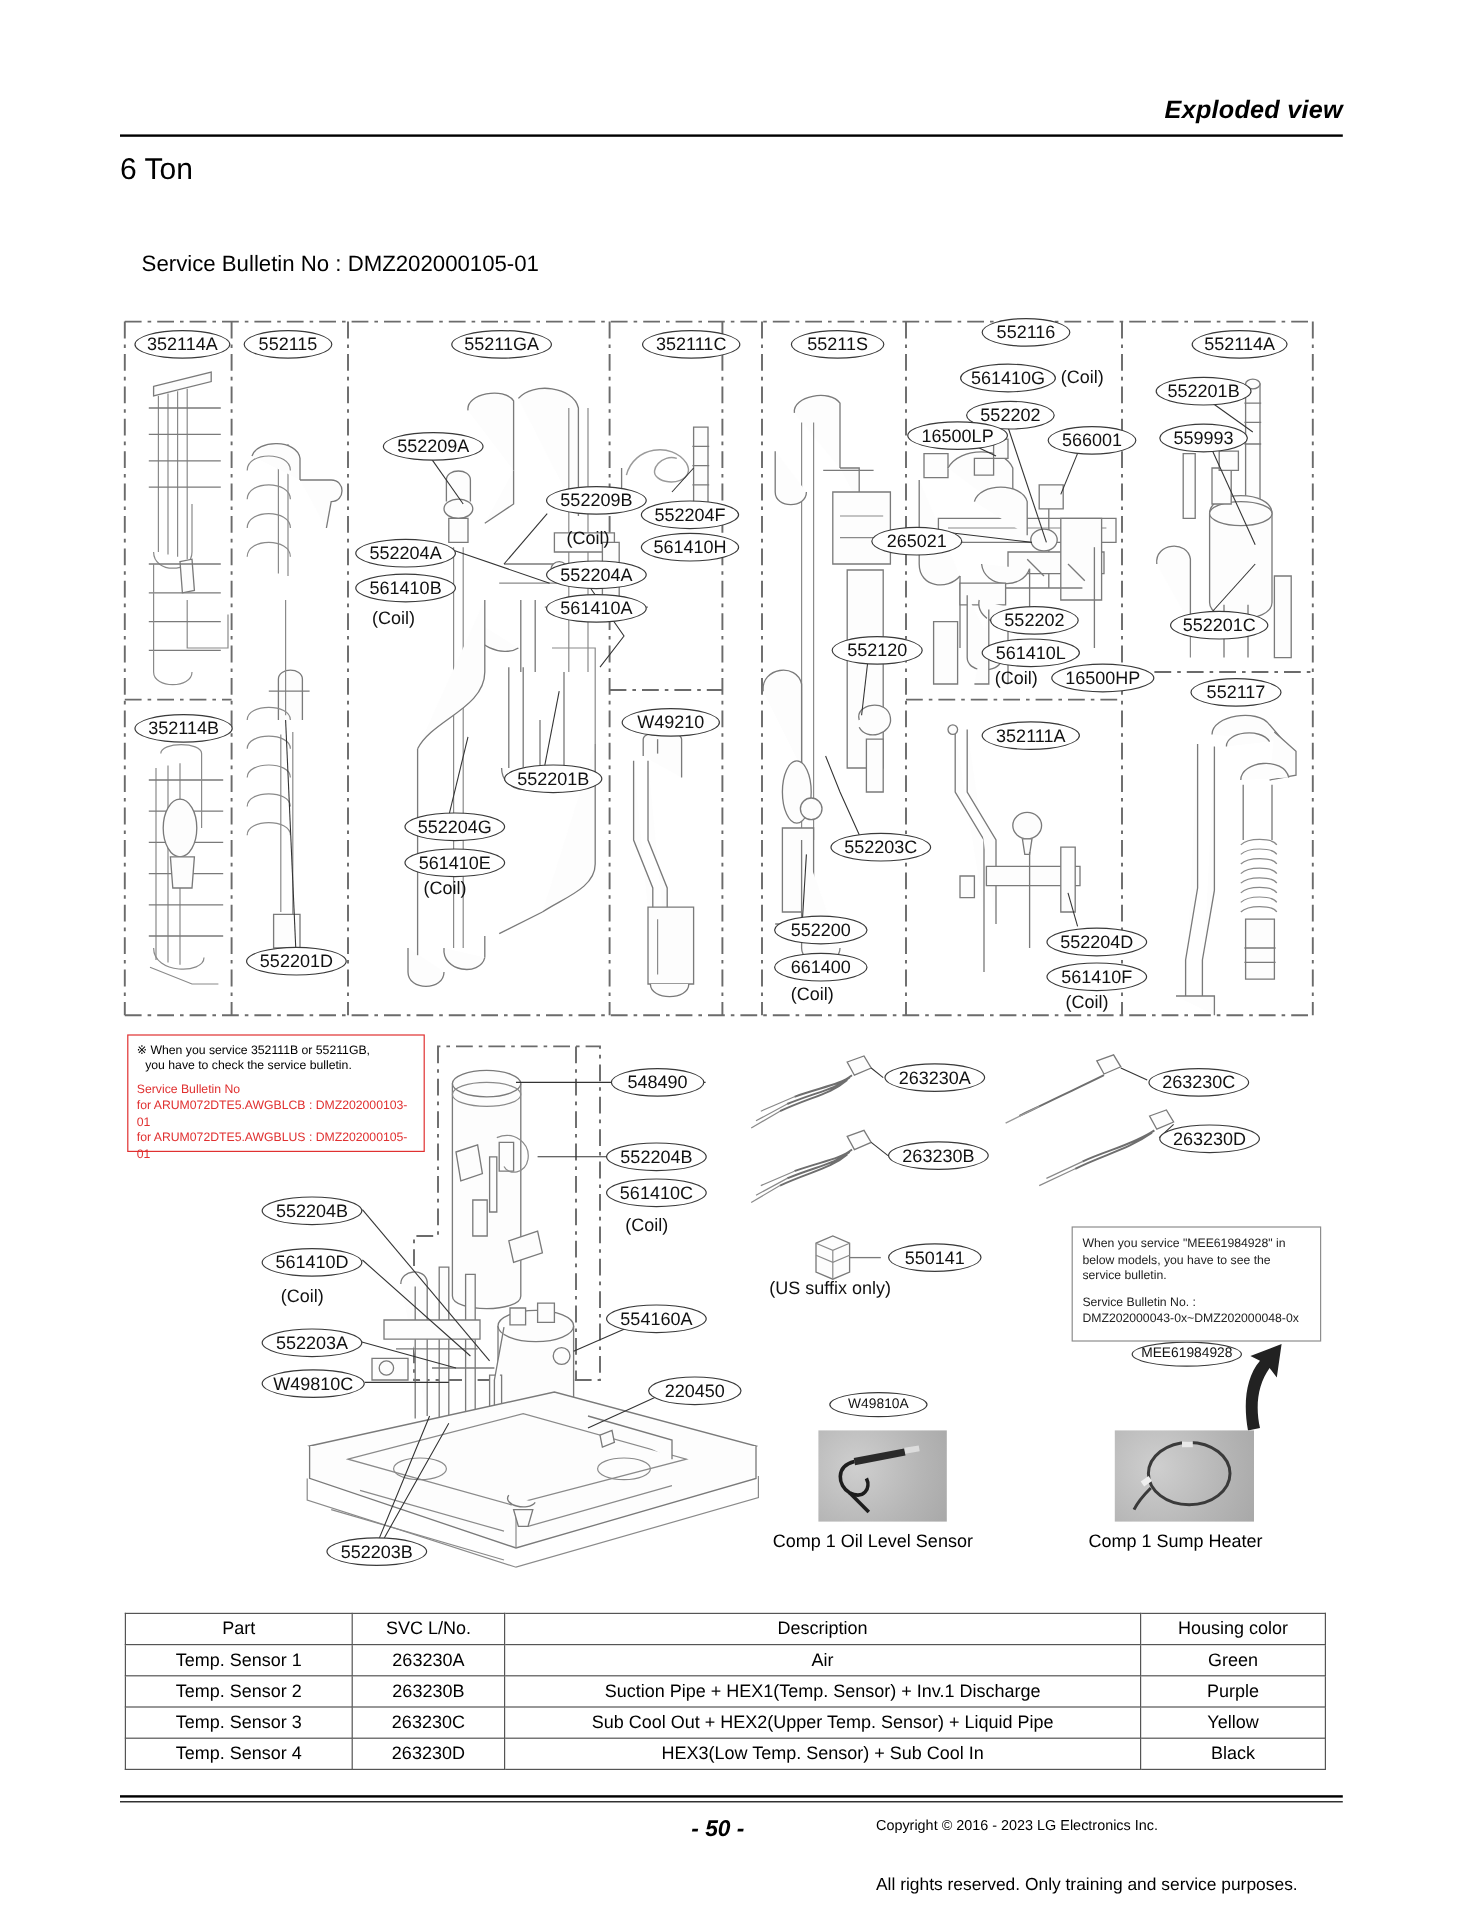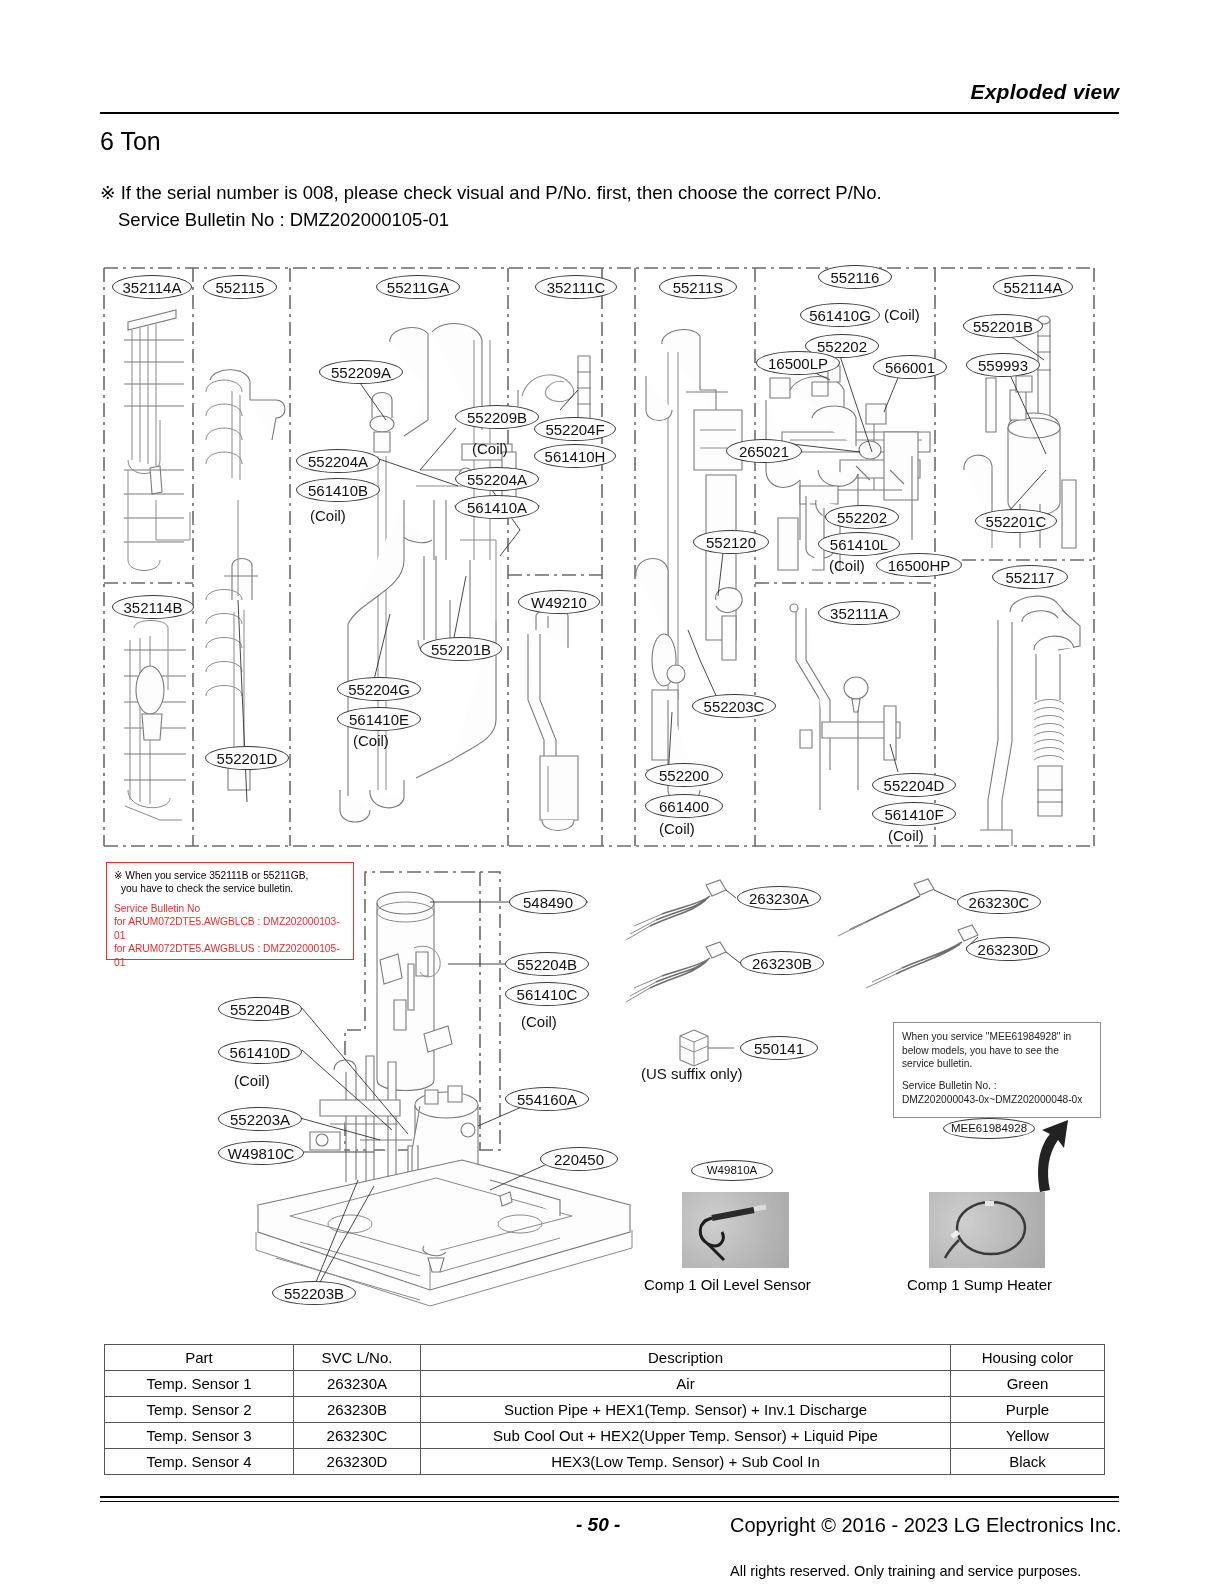--- a/index.html
+++ b/index.html
@@ -55,32 +55,31 @@
   .tbl td,.tbl th{border:1px solid #555;font-weight:400;font-size:15px;text-align:center;height:25px;padding:0 4px;}
   .tbl th{font-size:15px;}
   .c-part{width:180px;}
   .c-svc{width:118px;}
   .c-col{width:145px;}
 
   
   .f-rule1{position:absolute;left:100px;right:100px;top:1496px;height:2px;background:#000;}
   .f-rule2{position:absolute;left:100px;right:100px;top:1501px;height:1px;background:#000;}
   .pagenum{position:absolute;left:576px;top:1514px;font-size:19px;font-weight:700;font-style:italic;}
-  .copy1{position:absolute;left:730px;top:1514px;font-size:20px;white-space:nowrap;}
+  .copy1{position:absolute;left:730px;top:1514px;font-size:12px;white-space:nowrap;}
   .copy2{position:absolute;left:730px;top:1535px;font-size:14.5px;white-space:nowrap;margin-top:28px;}
 </style>
 </head>
 <body>
 
 <div class="page">
 
   <div class="hdr-title">Exploded view</div>
   <div class="hdr-rule"></div>
   <div class="sec-title">6 Ton</div>
-  <div class="note-l1">※ If the serial number is 008, please check visual and P/No. first, then choose the correct P/No.</div>
   <div class="note-l2">Service Bulletin No : DMZ202000105-01</div>
 
   <svg id="diagram" viewBox="0 0 1219 1588">
     <defs>
       <style>
         .dash{stroke:#6b6b6b;stroke-width:1.6;fill:none;stroke-dasharray:14 5 3 5;}
         .pl{stroke:#555;stroke-width:1;fill:none;}
         .pt{stroke:#7a7a7a;stroke-width:1.1;fill:#fdfdfd;}
         .pt2{stroke:#8a8a8a;stroke-width:1;fill:none;}
         .ld{stroke:#333;stroke-width:.9;fill:none;}
@@ -441,21 +440,21 @@
       <div class="bub" style="left: 518px; top: 590px; width: 82px; height: 24px;">W49210</div>
       <div class="bub" style="left: 818px; top: 601px; width: 82px; height: 24px;">352111A</div>
       <div class="bub" style="left: 420px; top: 637px; width: 82px; height: 24px;">552201B</div>
       <div class="bub" style="left: 337px; top: 677px; width: 84px; height: 24px;">552204G</div>
       <div class="bub" style="left: 692px; top: 694px; width: 84px; height: 24px;">552203C</div>
       <div class="bub" style="left: 337px; top: 707px; width: 84px; height: 24px;">561410E</div>
       <div class="bub" style="left: 645px; top: 763px; width: 78px; height: 24px;">552200</div>
       <div class="bub" style="left: 872px; top: 773px; width: 84px; height: 24px;">552204D</div>
       <div class="bub" style="left: 645px; top: 794px; width: 78px; height: 24px;">661400</div>
       <div class="bub" style="left: 872px; top: 802px; width: 84px; height: 24px;">561410F</div>
-      <div class="bub" style="left: 205px; top: 746px; width: 84px; height: 24px; text-align: right;">552201D</div>
+      <div class="bub" style="left: 205px; top: 789px; width: 84px; height: 24px; text-align: right;">552201D</div>
       <div class="bub" style="left: 509px; top: 890px; width: 78px; height: 24px;">548490</div>
       <div class="bub" style="left: 737px; top: 886px; width: 84px; height: 24px;">263230A</div>
       <div class="bub" style="left: 957px; top: 890px; width: 84px; height: 24px;">263230C</div>
       <div class="bub" style="left: 505px; top: 952px; width: 84px; height: 24px;">552204B</div>
       <div class="bub" style="left: 740px; top: 951px; width: 84px; height: 24px;">263230B</div>
       <div class="bub" style="left: 966px; top: 937px; width: 84px; height: 24px;">263230D</div>
       <div class="bub" style="left: 505px; top: 982px; width: 84px; height: 24px;">561410C</div>
       <div class="bub" style="left: 218px; top: 997px; width: 84px; height: 24px;">552204B</div>
       <div class="bub" style="left: 740px; top: 1036px; width: 78px; height: 24px;">550141</div>
       <div class="bub" style="left: 218px; top: 1040px; width: 84px; height: 24px;">561410D</div>

